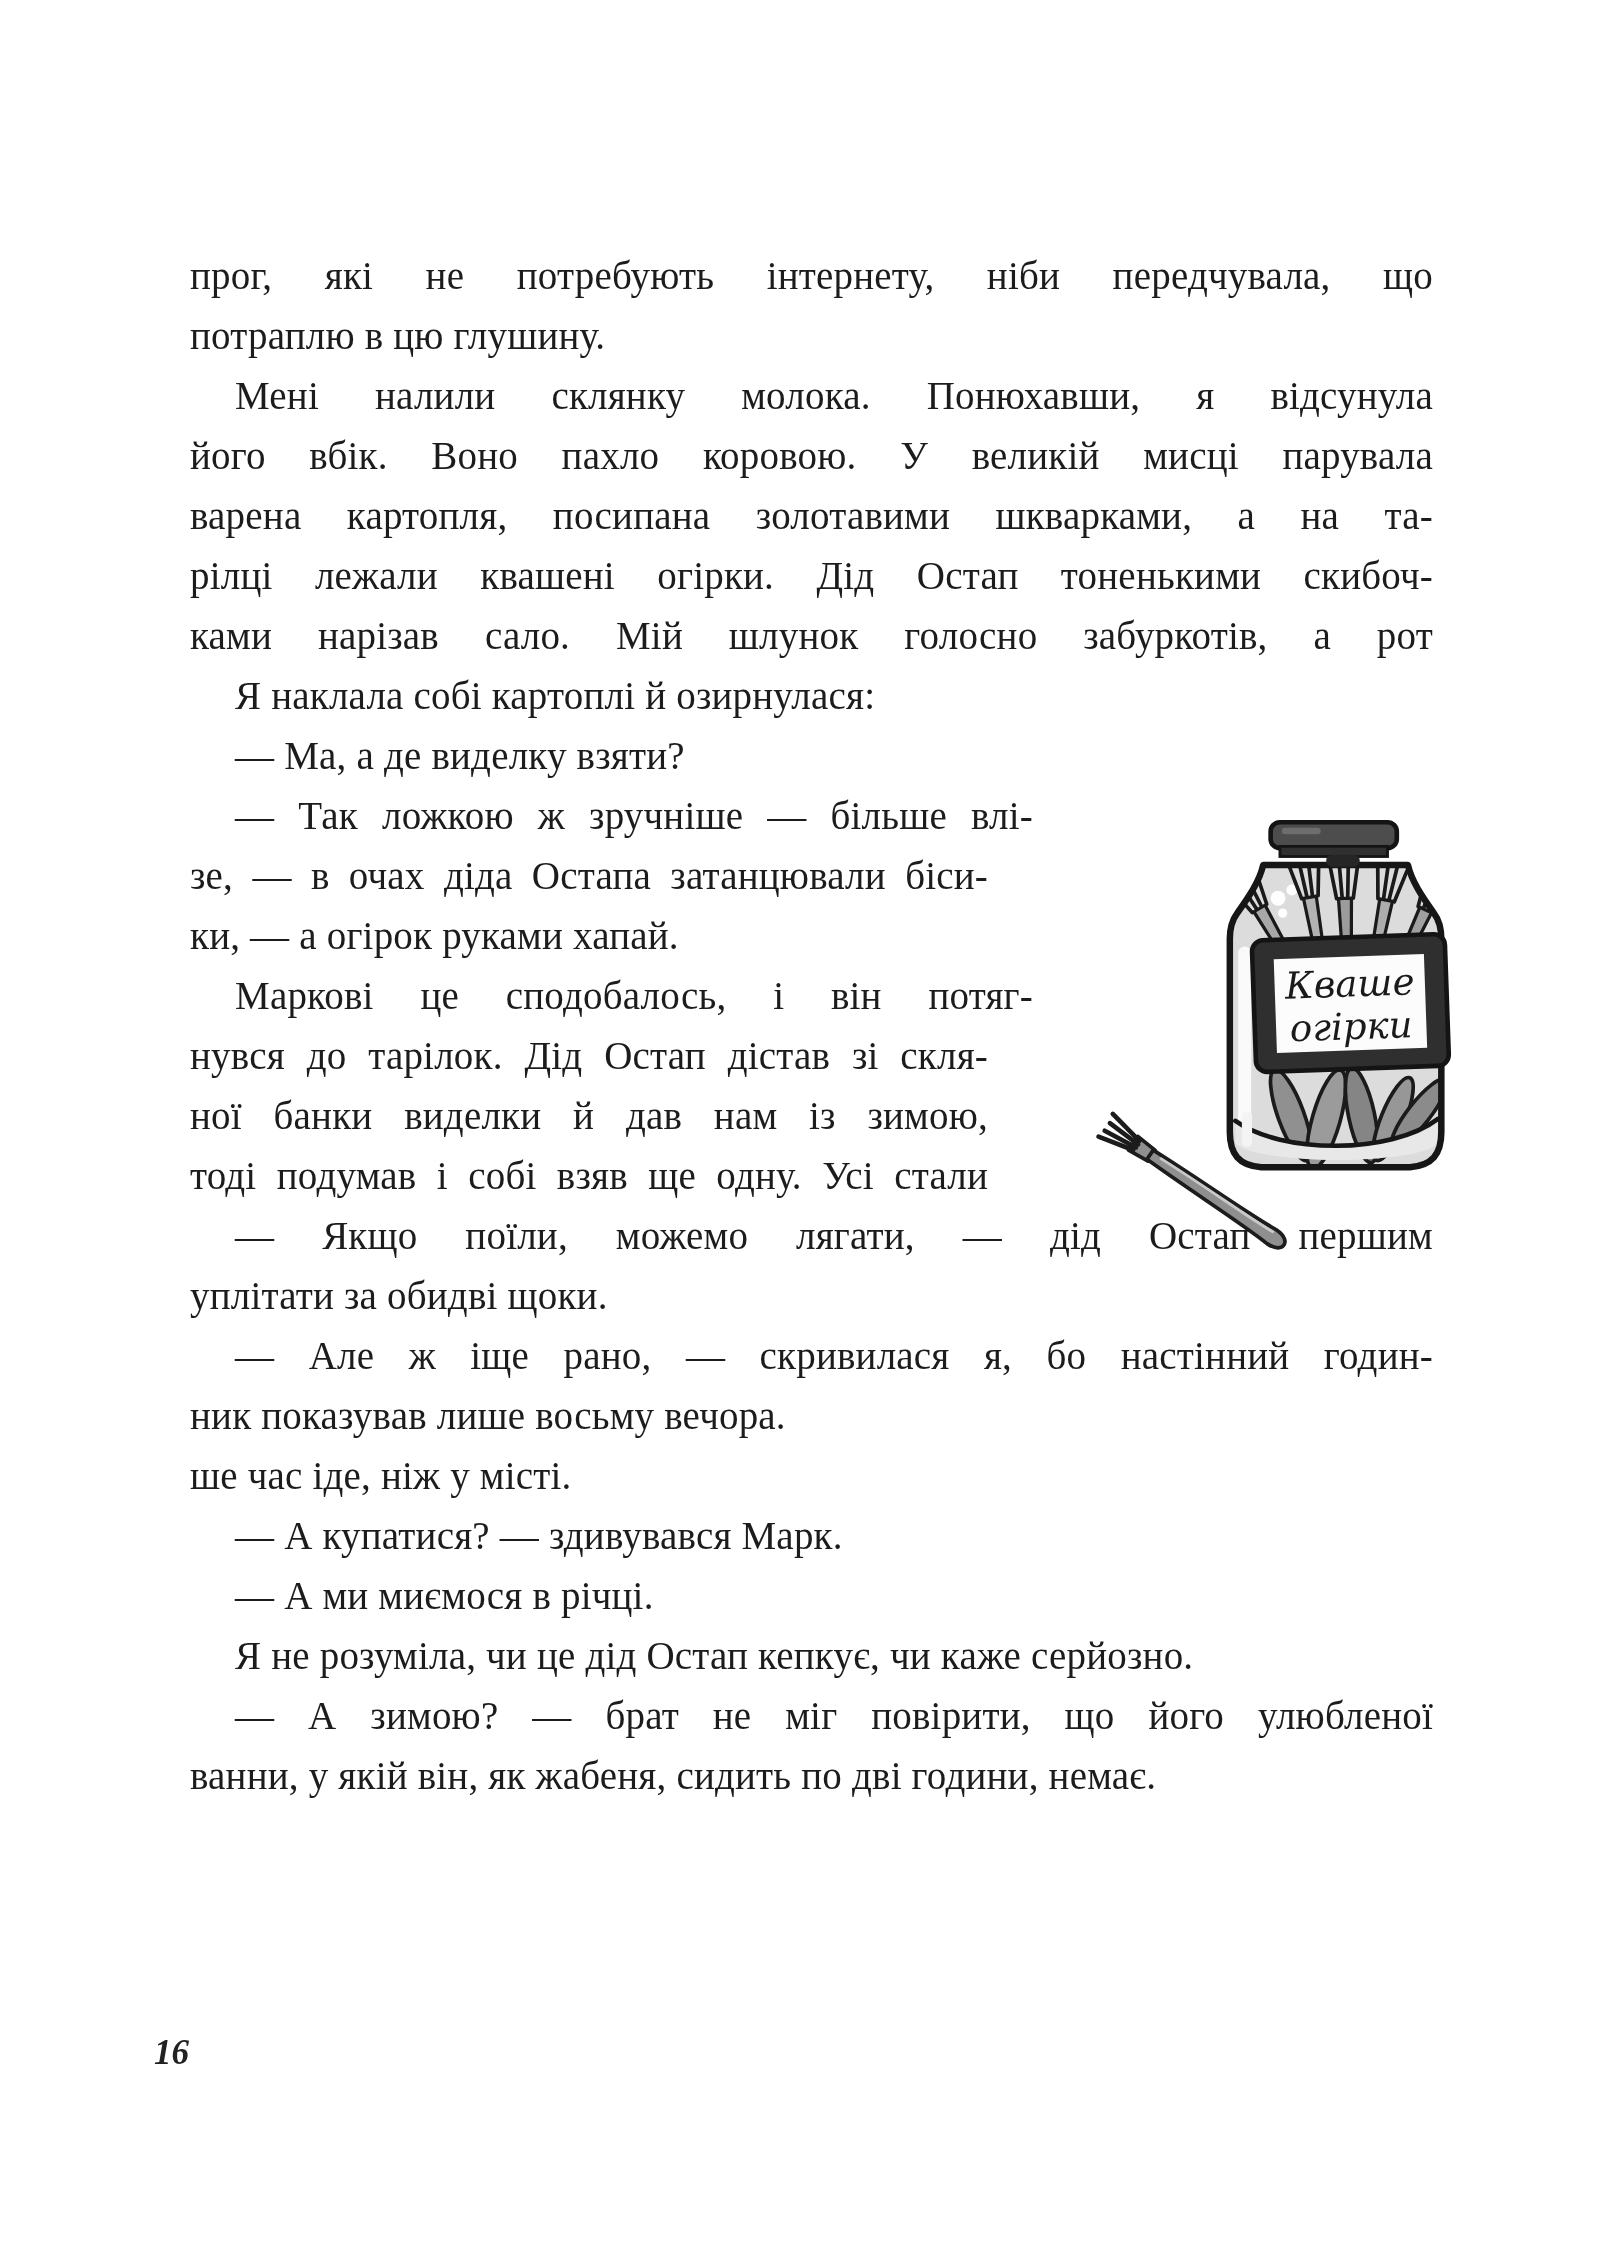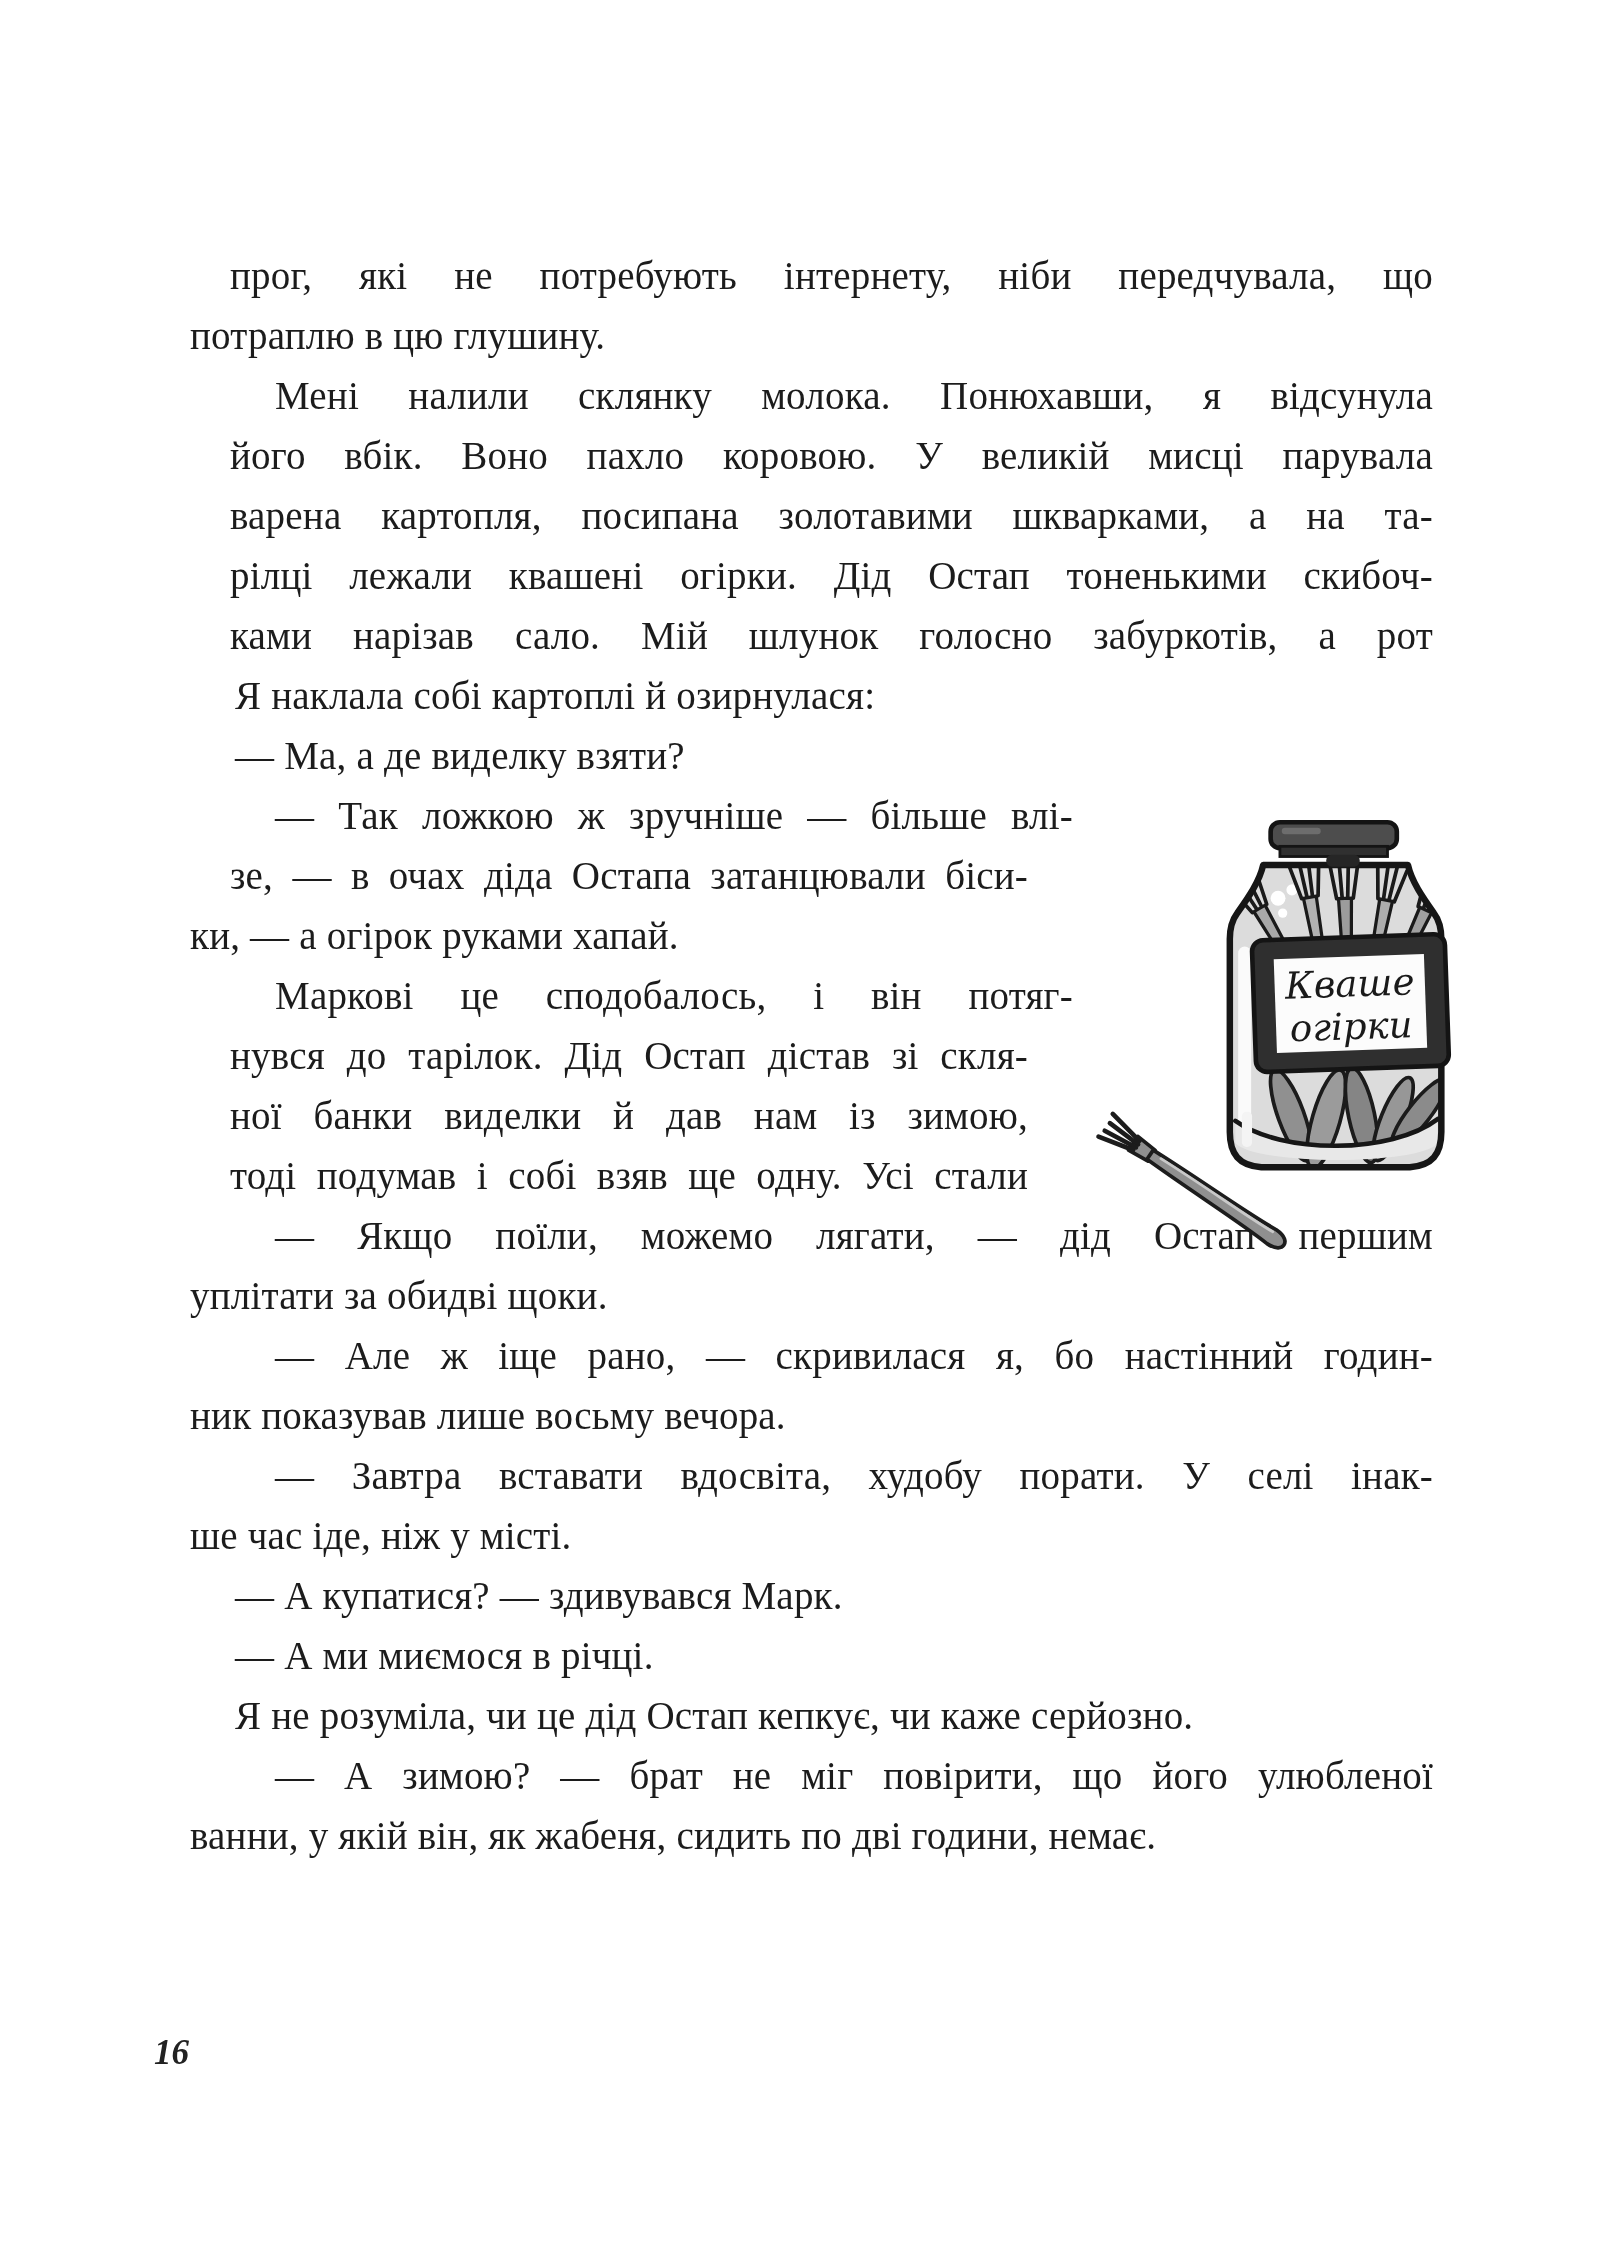--- a/index.html
+++ b/index.html
@@ -10,21 +10,21 @@
     color:#1c1c1c;
     overflow:hidden;
   }
   .page{position:absolute;inset:0;}
   .textblock{
     position:absolute;left:190px;top:246px;width:1243px;
     font-size:39px;line-height:60px;
     letter-spacing:0.2px;
   }
   .line{white-space:nowrap;}
-  .jst{white-space:normal;text-align:justify;text-align-last:justify;text-justify:inter-word;margin-left:40px;}
+  .jst{white-space:normal;text-align:justify;text-align-last:justify;text-justify:inter-word;}
   .ind{padding-left:45px;}
   .nrw{width:798px;}
   .folio{
     position:absolute;left:154px;top:2033px;
     font-size:35px;font-style:italic;font-weight:bold;
     color:#222;
   }
   .illo{position:absolute;left:1048px;top:809px;width:436px;height:455px;}
 </style>
 </head>
@@ -46,21 +46,20 @@
     <div class="line jst nrw">зе, — в очах діда Остапа затанцювали біси-</div>
     <div class="line nrw">ки, — а огірок руками хапай.</div>
     <div class="line jst ind nrw">Маркові це сподобалось, і він потяг-</div>
     <div class="line jst nrw">нувся до тарілок. Дід Остап дістав зі скля-</div>
     <div class="line jst nrw">ної банки виделки й дав нам із зимою,</div>
     <div class="line jst nrw">тоді подумав і собі взяв ще одну. Усі стали</div>
     <div class="line jst ind">— Якщо поїли, можемо лягати, — дід Остап першим</div>
     <div class="line nrw">уплітати за обидві щоки.</div>
     <div class="line jst ind">— Але ж іще рано, — скривилася я, бо настінний годин-</div>
     <div class="line">ник показував лише восьму вечора.</div>
-    <div class="line jst ind">— Завтра вставати вдосвіта, худобу порати. У селі інак-</div>
     <div class="line">ше час іде, ніж у місті.</div>
     <div class="line ind">— А купатися? — здивувався Марк.</div>
     <div class="line ind">— А ми миємося в річці.</div>
     <div class="line ind">Я не розуміла, чи це дід Остап кепкує, чи каже серйозно.</div>
     <div class="line jst ind">— А зимою? — брат не міг повірити, що його улюбленої</div>
     <div class="line">ванни, у якій він, як жабеня, сидить по дві години, немає.</div>
   </div>
 
   <svg class="illo" viewBox="0 0 470 490" xmlns="http://www.w3.org/2000/svg">
     <defs>

